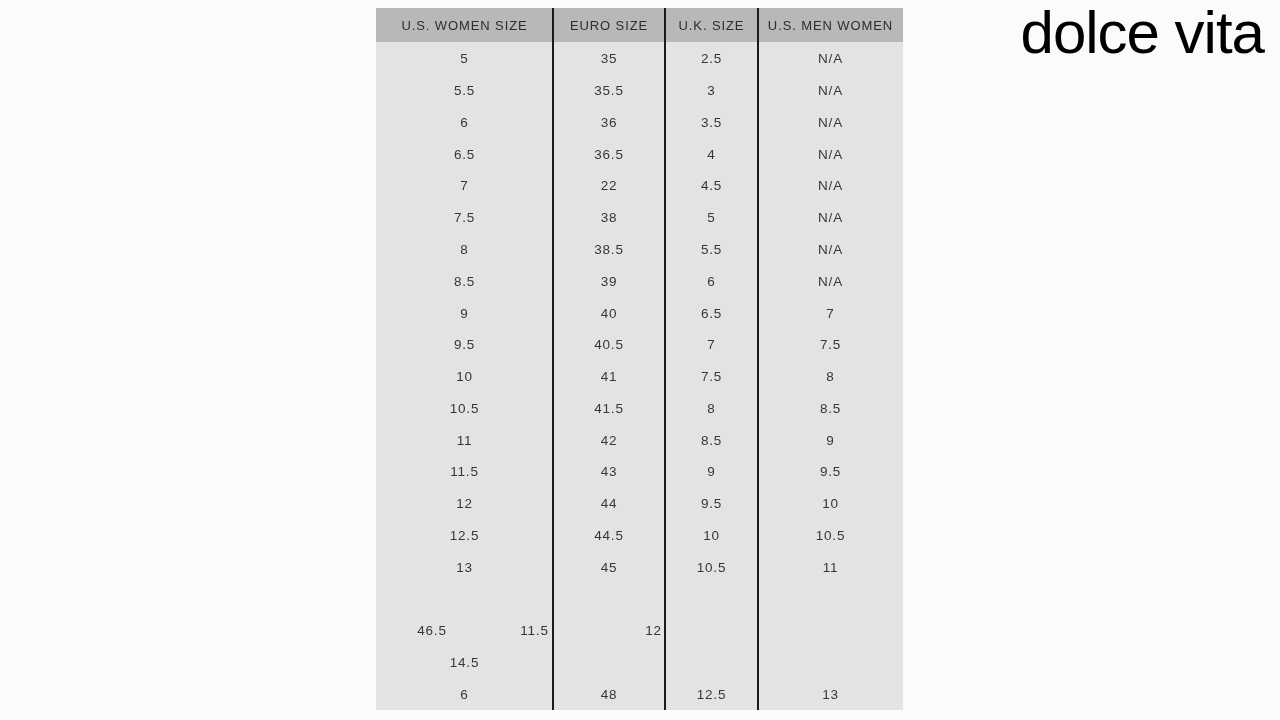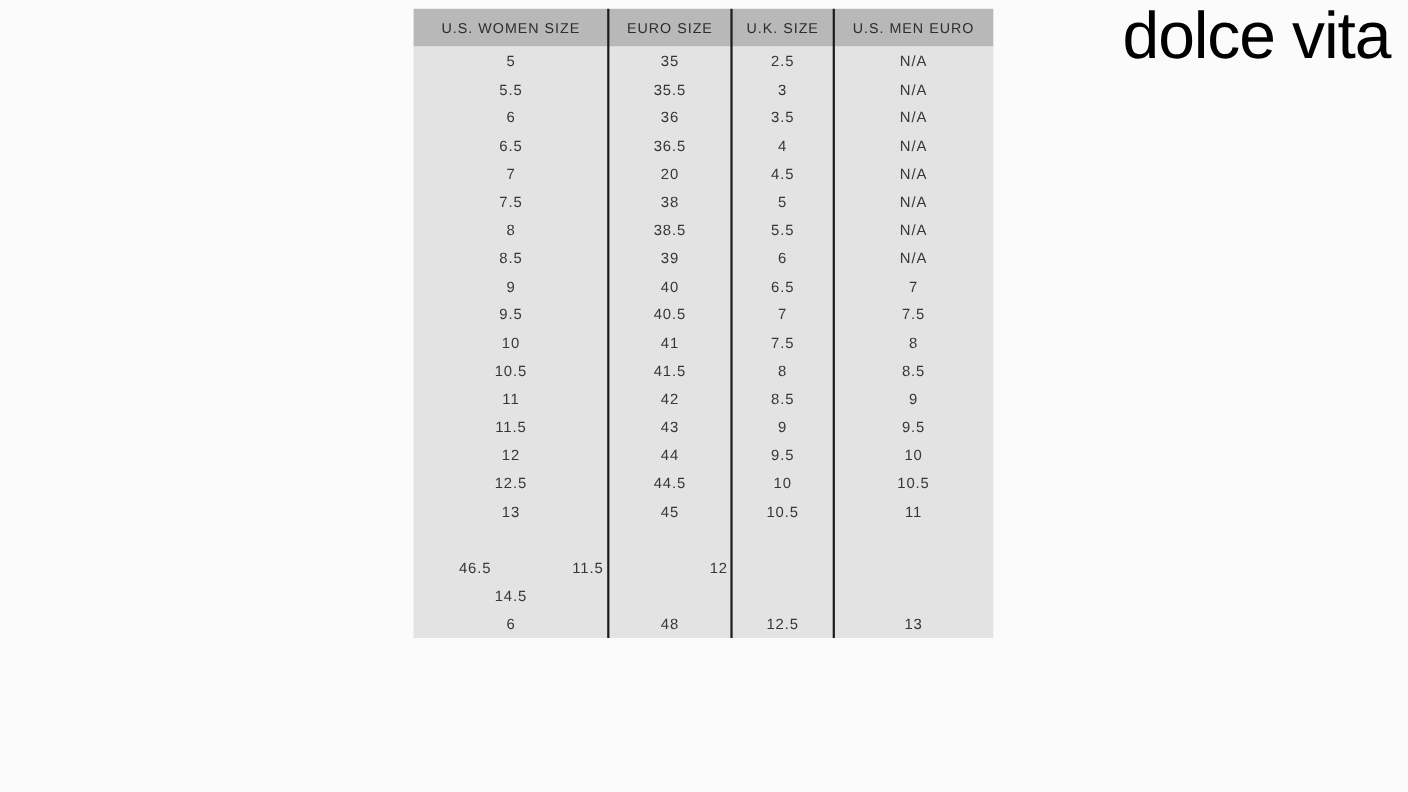--- a/index.html
+++ b/index.html
@@ -25,21 +25,21 @@
     font-weight: 400;
     color: #000000;
     letter-spacing: -1px;
     white-space: nowrap;
   }
   .size-table {
     position: absolute;
     left: 376px;
     top: 8px;
     width: 527px;
-    height: 572px;
+    height: 702px;
     display: flex;
     flex-direction: column;
   }
   .header-row {
     height: 34px;
     flex: 0 0 34px;
     display: flex;
     background: #b8b8b8;
     border-bottom: 1px solid rgba(255,255,255,0.65);
   }
@@ -91,21 +91,21 @@
 
 <div class="stage">
 
   <div class="brand-logo">dolce vita</div>
 
   <div class="size-table" style="position:absolute;">
     <div class="header-row">
       <div class="header-cell c0">U.S. WOMEN SIZE</div>
       <div class="header-cell c1">EURO SIZE</div>
       <div class="header-cell c2">U.K. SIZE</div>
-      <div class="header-cell c3">U.S. MEN EURO</div>
+      <div class="header-cell c3">U.S. MEN WOMEN</div>
     </div>
 
     <div class="table-body">
       <div class="row">
         <div class="cell c0">5</div>
         <div class="cell c1">35</div>
         <div class="cell c2">2.5</div>
         <div class="cell c3">N/A</div>
       </div>
       <div class="row">
@@ -121,21 +121,21 @@
         <div class="cell c3">N/A</div>
       </div>
       <div class="row">
         <div class="cell c0">6.5</div>
         <div class="cell c1">36.5</div>
         <div class="cell c2">4</div>
         <div class="cell c3">N/A</div>
       </div>
       <div class="row">
         <div class="cell c0">7</div>
-        <div class="cell c1">20</div>
+        <div class="cell c1">22</div>
         <div class="cell c2">4.5</div>
         <div class="cell c3">N/A</div>
       </div>
       <div class="row">
         <div class="cell c0">7.5</div>
         <div class="cell c1">38</div>
         <div class="cell c2">5</div>
         <div class="cell c3">N/A</div>
       </div>
       <div class="row">

